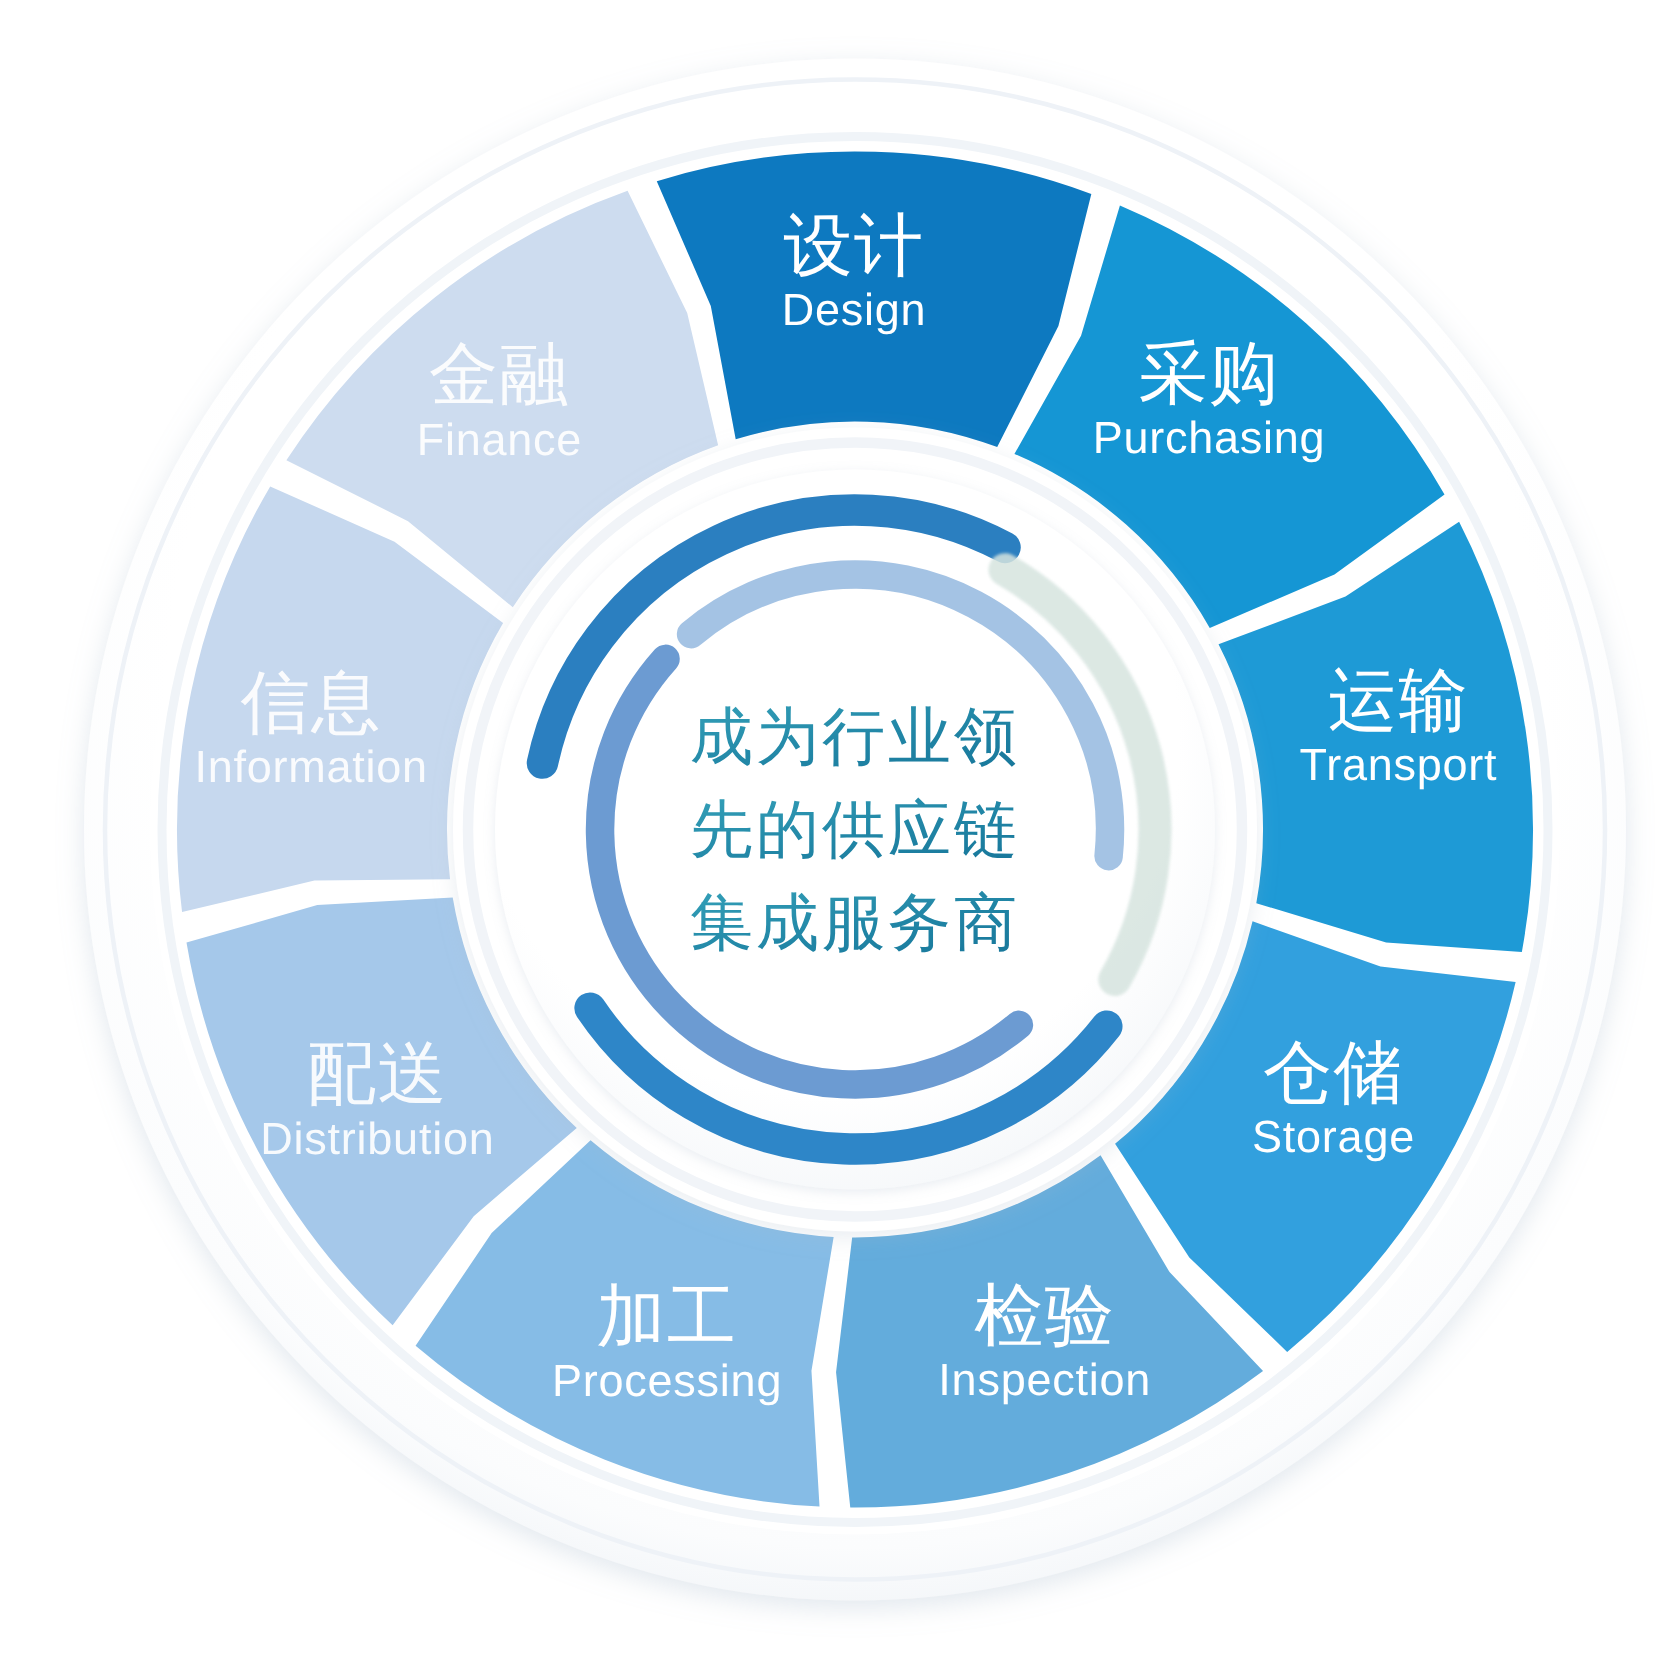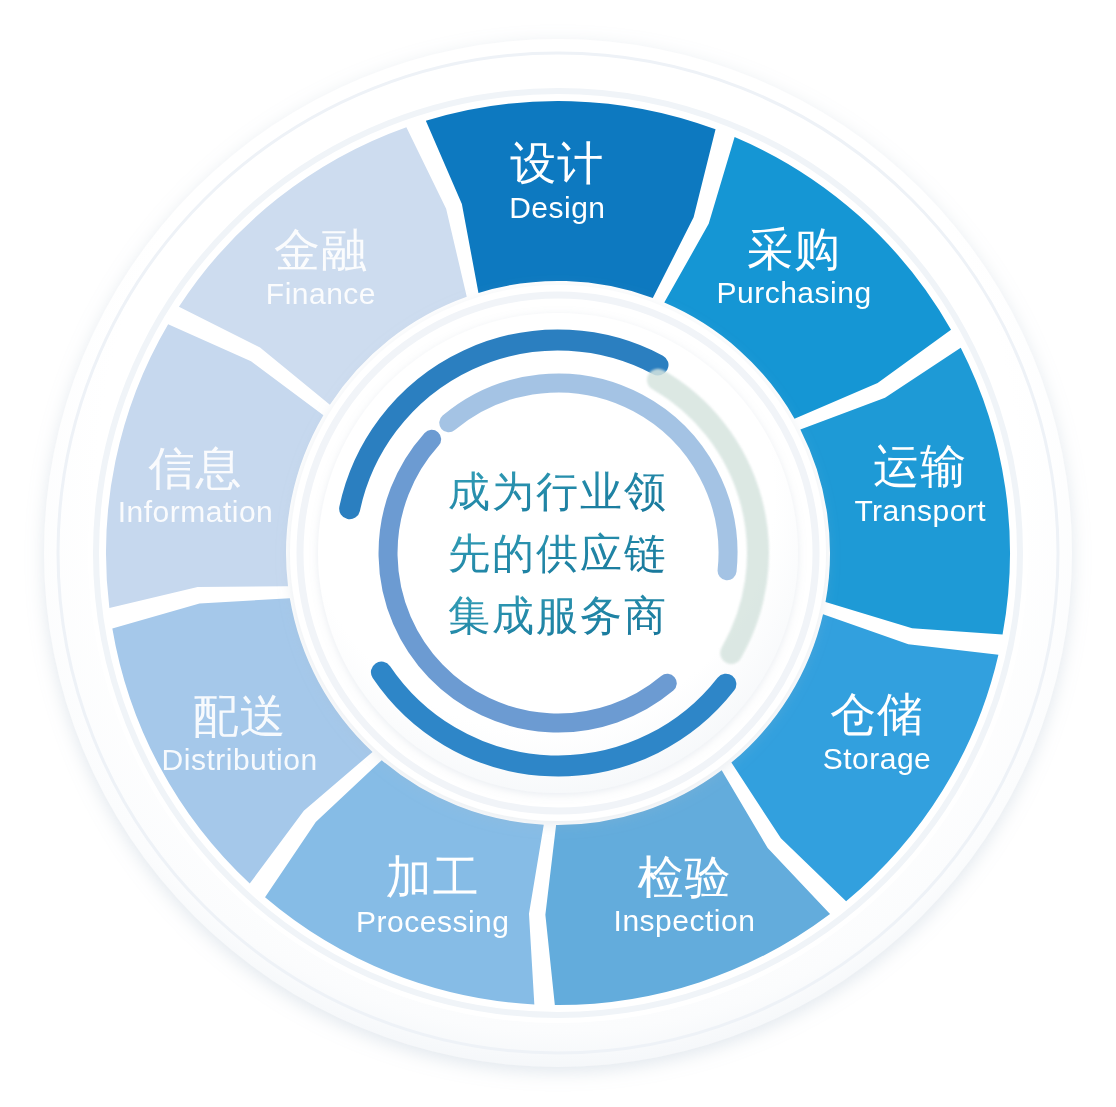--- a/index.html
+++ b/index.html
@@ -10,21 +10,21 @@
   }
   body {
     width: 1116px;
     height: 1107px;
     font-family: "Liberation Sans", "DejaVu Sans", sans-serif;
     overflow: hidden;
     position: relative;
   }
   #stage {
     position: absolute;
-    left: 0; top: 0;
+    left: 12px; top: 0;
     width: 1000px;
     height: 1107px;
   }
   svg#diagram {
     display: block;
     width: 1116px;
     height: 1107px;
   }
   .seg-cn {
     font-family: "Liberation Sans", "DejaVu Sans", sans-serif;

